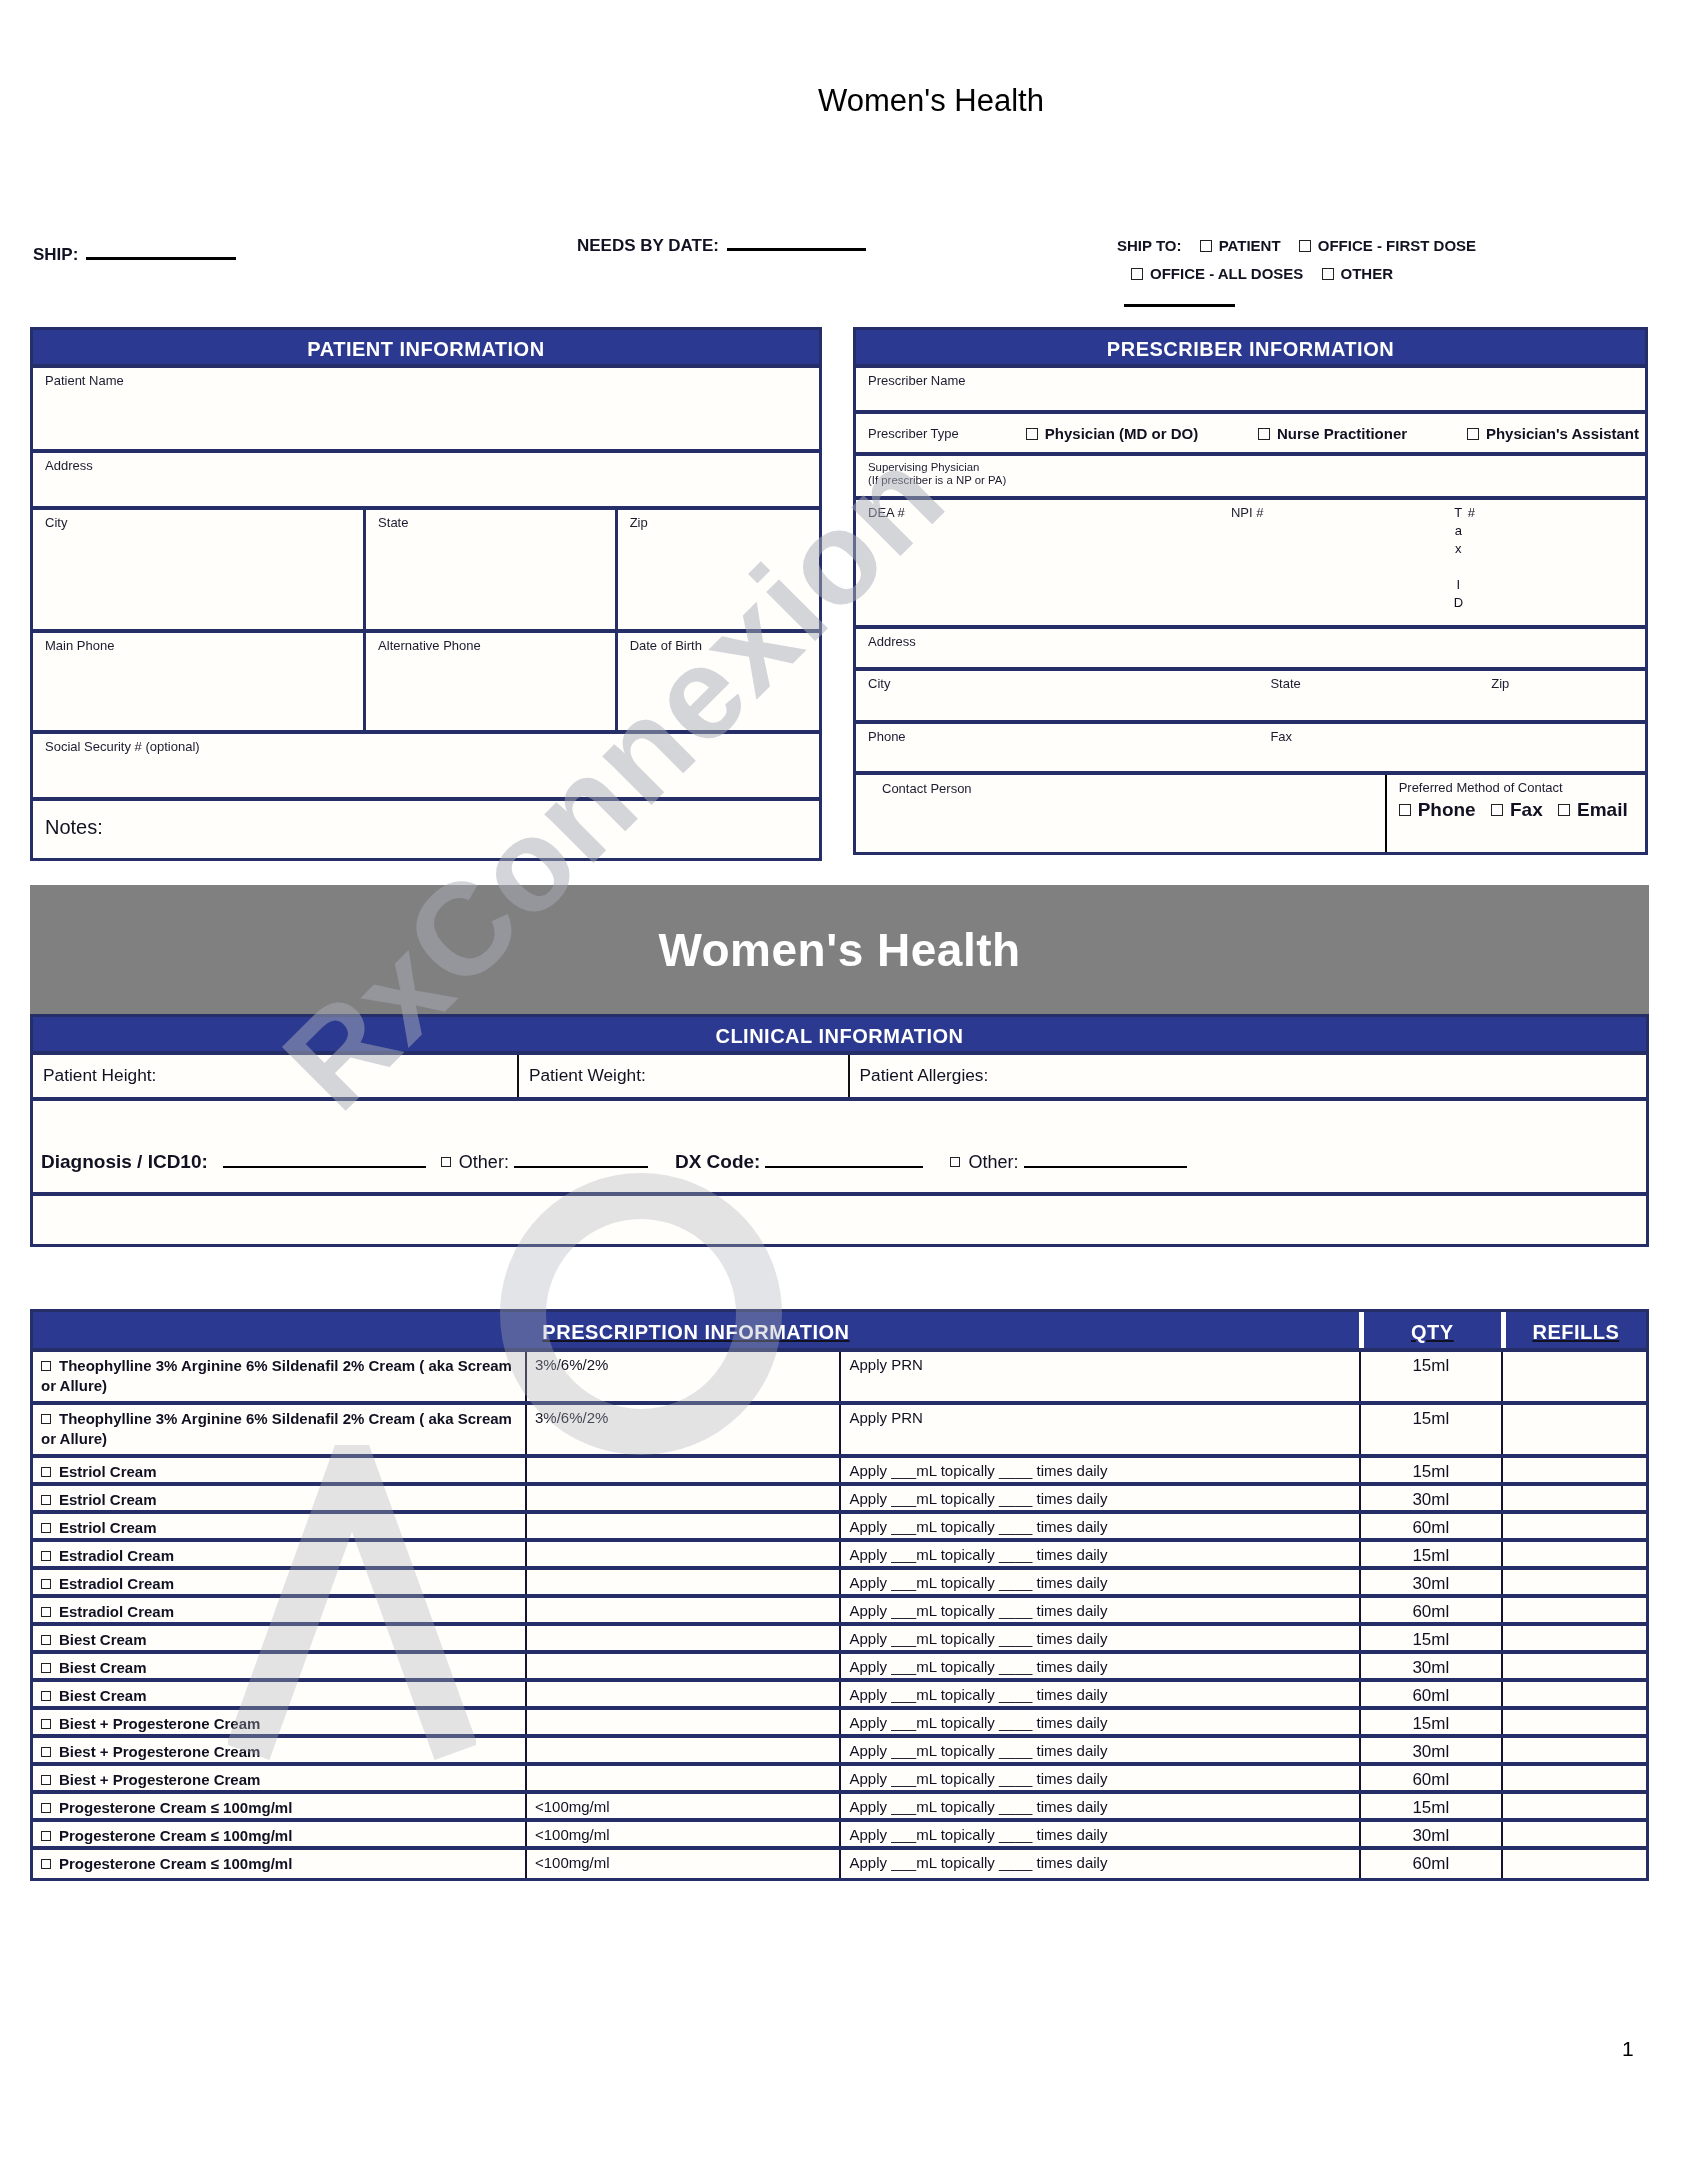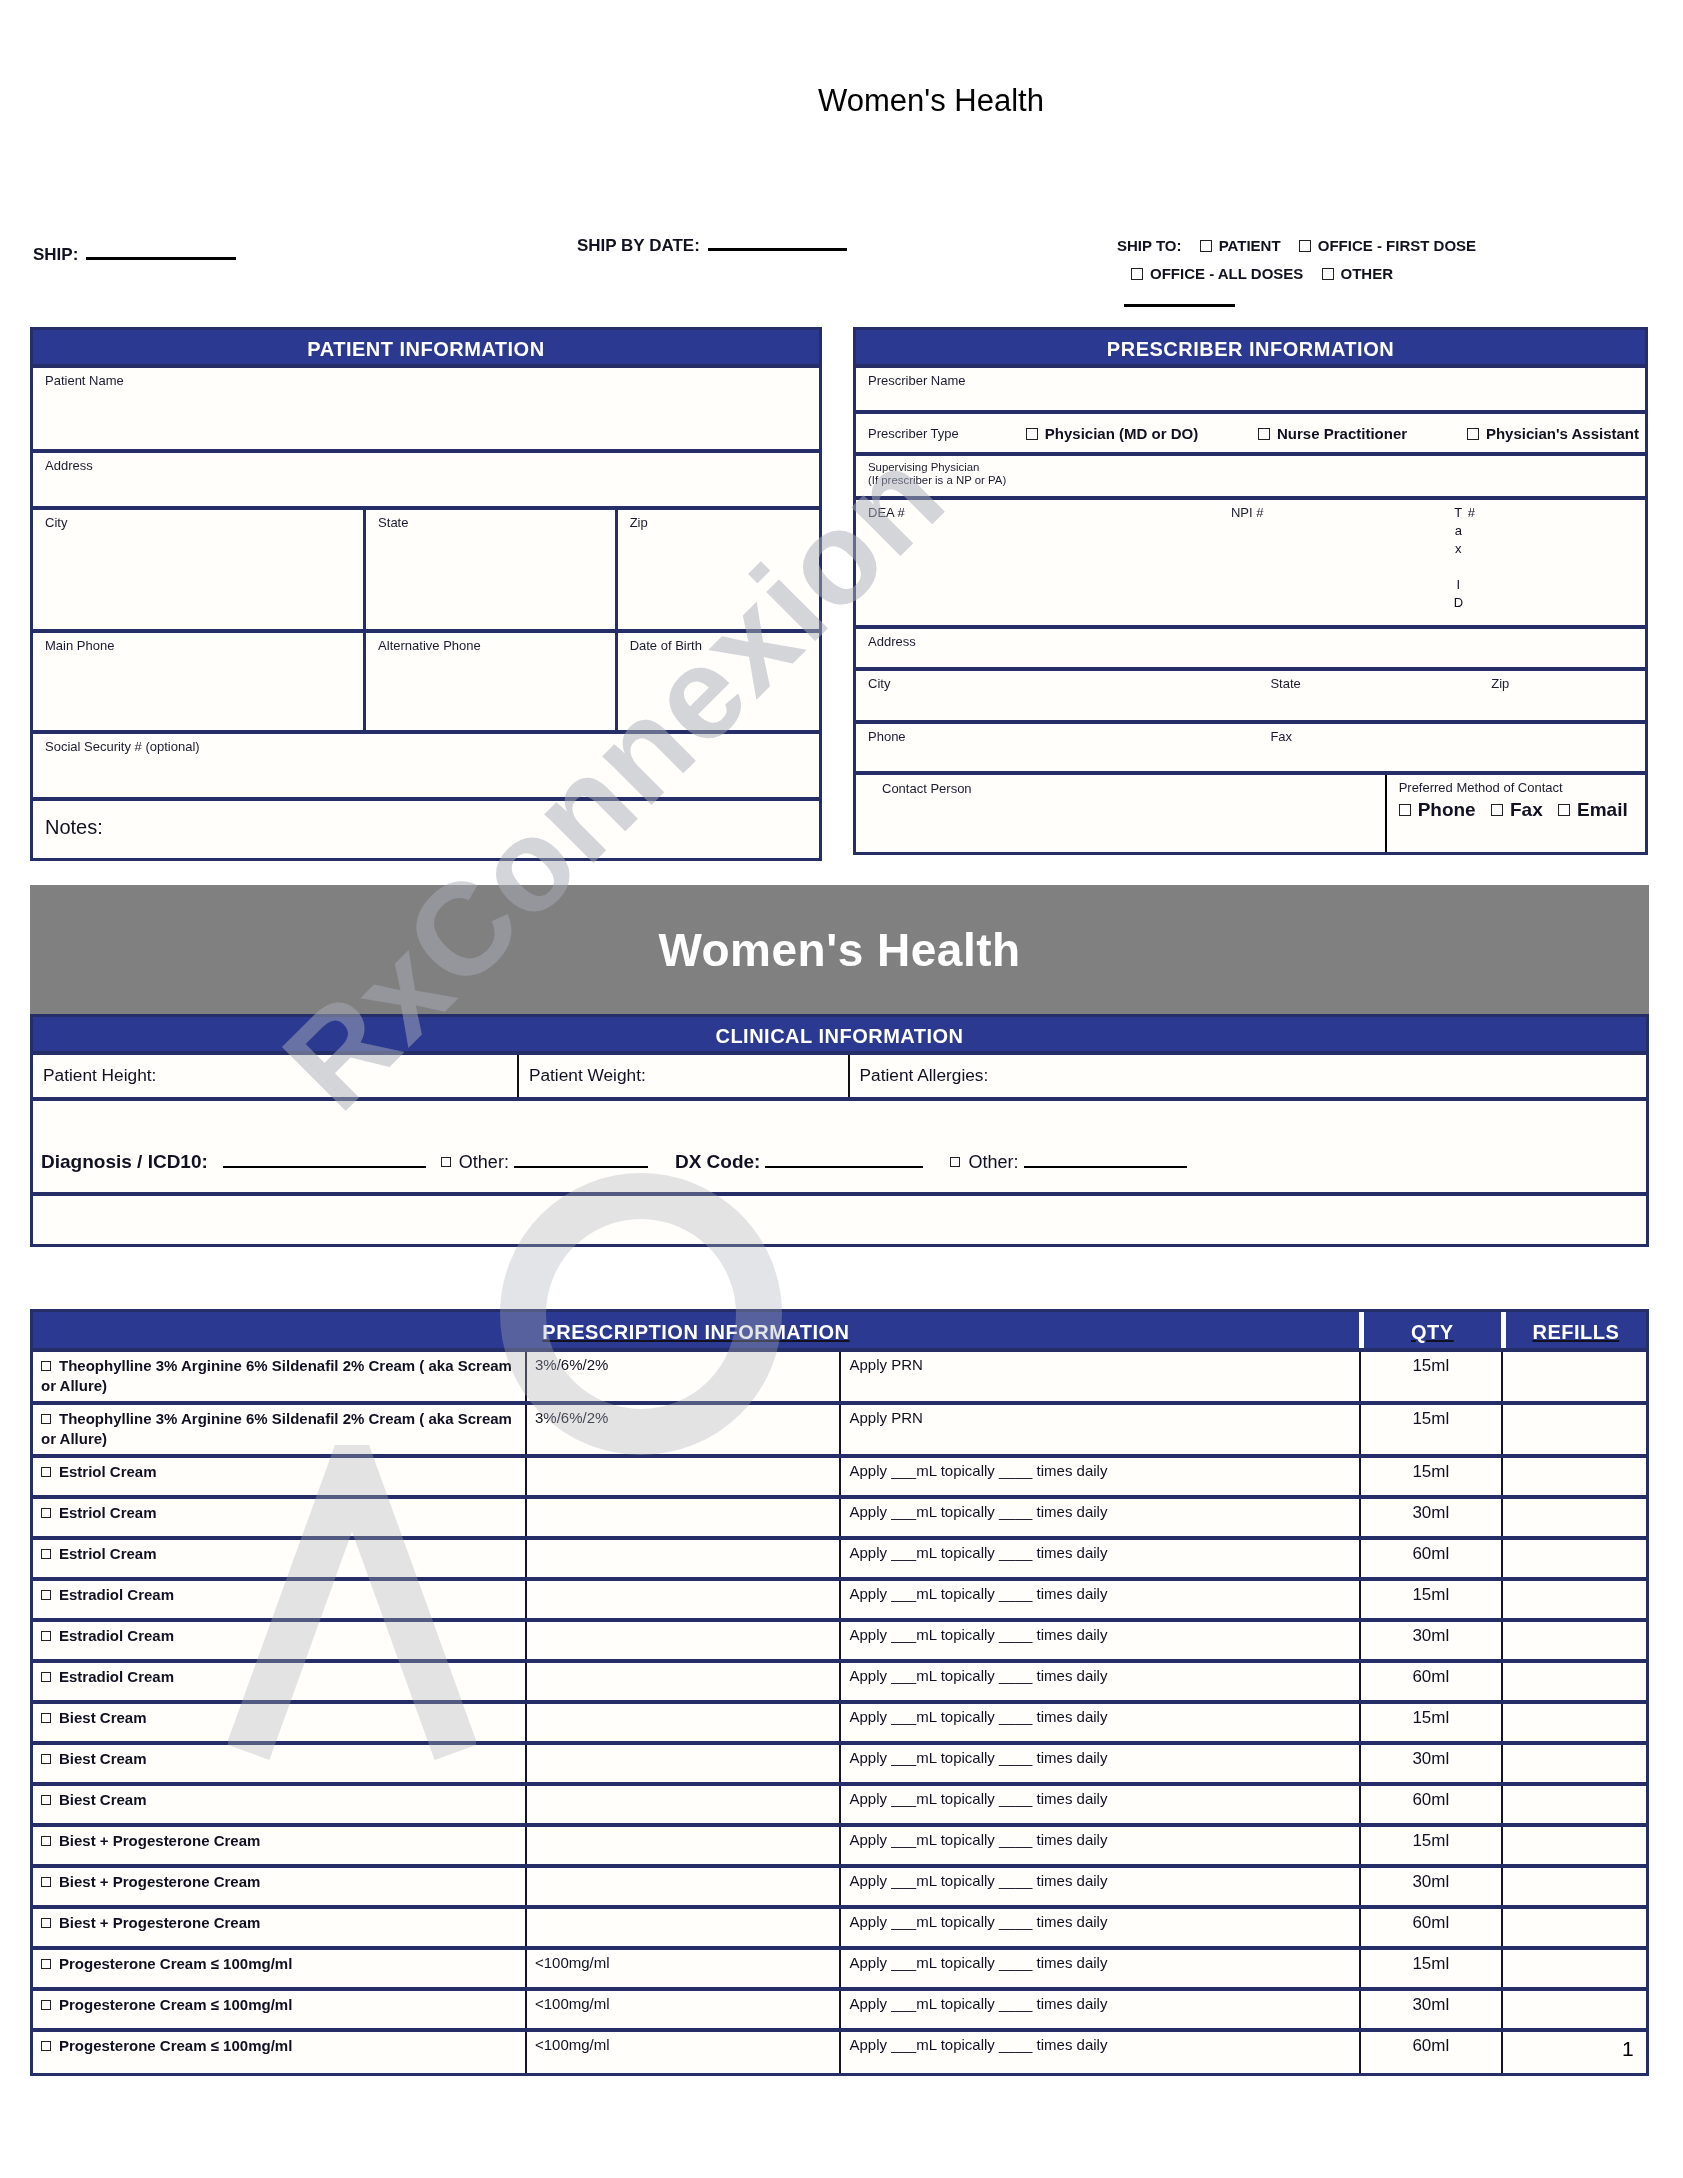--- a/index.html
+++ b/index.html
@@ -85,21 +85,21 @@
   .diag-row .dline{display:inline-block;border-bottom:2.6px solid #000;height:12px;}
   .cl-empty{height:48px;}
 
   
   .rxtable{left:30px;top:1309px;width:1619px;}
   .rxhead{display:flex;height:40px;background:var(--navy);border-bottom:4px solid var(--bord);text-decoration:underline;}
   .rxhead .hc{color:#fff;font-weight:bold;font-size:20px;text-align:center;line-height:40px;letter-spacing:0.5px;}
   .rxhead .hc-main{width:82.2%;}
   .rxhead .hc-qty{width:8.8%;border-left:5px solid #fff;}
   .rxhead .hc-ref{width:9%;border-left:5px solid #fff;}
-  .rxrow{display:flex;height:41px;border-bottom:4px solid var(--bord);background:#fffefb;}
+  .rxrow{display:flex;height:28px;border-bottom:4px solid var(--bord);background:#fffefb;}
   .rxrow.tall{height:53px;}
   .rxrow:last-child{border-bottom:none;}
   .rxcell{padding:4px 8px;font-size:15px;overflow:hidden;}
   .c-drug{width:30.5%;font-weight:bold;display:block;line-height:1.35;}
   .c-strength{width:19.5%;border-left:2.4px solid #14142e;}
   .c-sig{width:32.2%;border-left:2.4px solid #14142e;}
   .c-qty{width:8.8%;border-left:2.4px solid #14142e;font-size:17px;font-weight:normal;text-align:center;}
   .c-refills{width:9%;border-left:2.4px solid #14142e;}
   .druglabel{font-weight:bold;}
 
@@ -118,21 +118,21 @@
 <body>
 
 <div class="page">
 
   <div class="doc-title">Women's Health</div>
 
   <div class="date-block">
     <span>SHIP:</span><span class="fill-line" style="width:150px"></span>
   </div>
   <div class="needs-block">
-    <span>SHIP BY DATE:</span><span class="fill-line" style="width:139px"></span>
+    <span>NEEDS BY DATE:</span><span class="fill-line" style="width:139px"></span>
   </div>
   <div class="shipto-block">
     <span>SHIP TO:</span>
     <span class="opt"><span class="cb"></span><span>PATIENT</span></span>
     <span class="opt"><span class="cb"></span><span>OFFICE - FIRST DOSE</span></span>
     <span class="opt"><span class="cb"></span><span>OFFICE - ALL DOSES</span></span>
     <span class="opt"><span class="cb"></span><span>OTHER</span></span>
   </div>
   <div class="shipto-line"></div>
 

